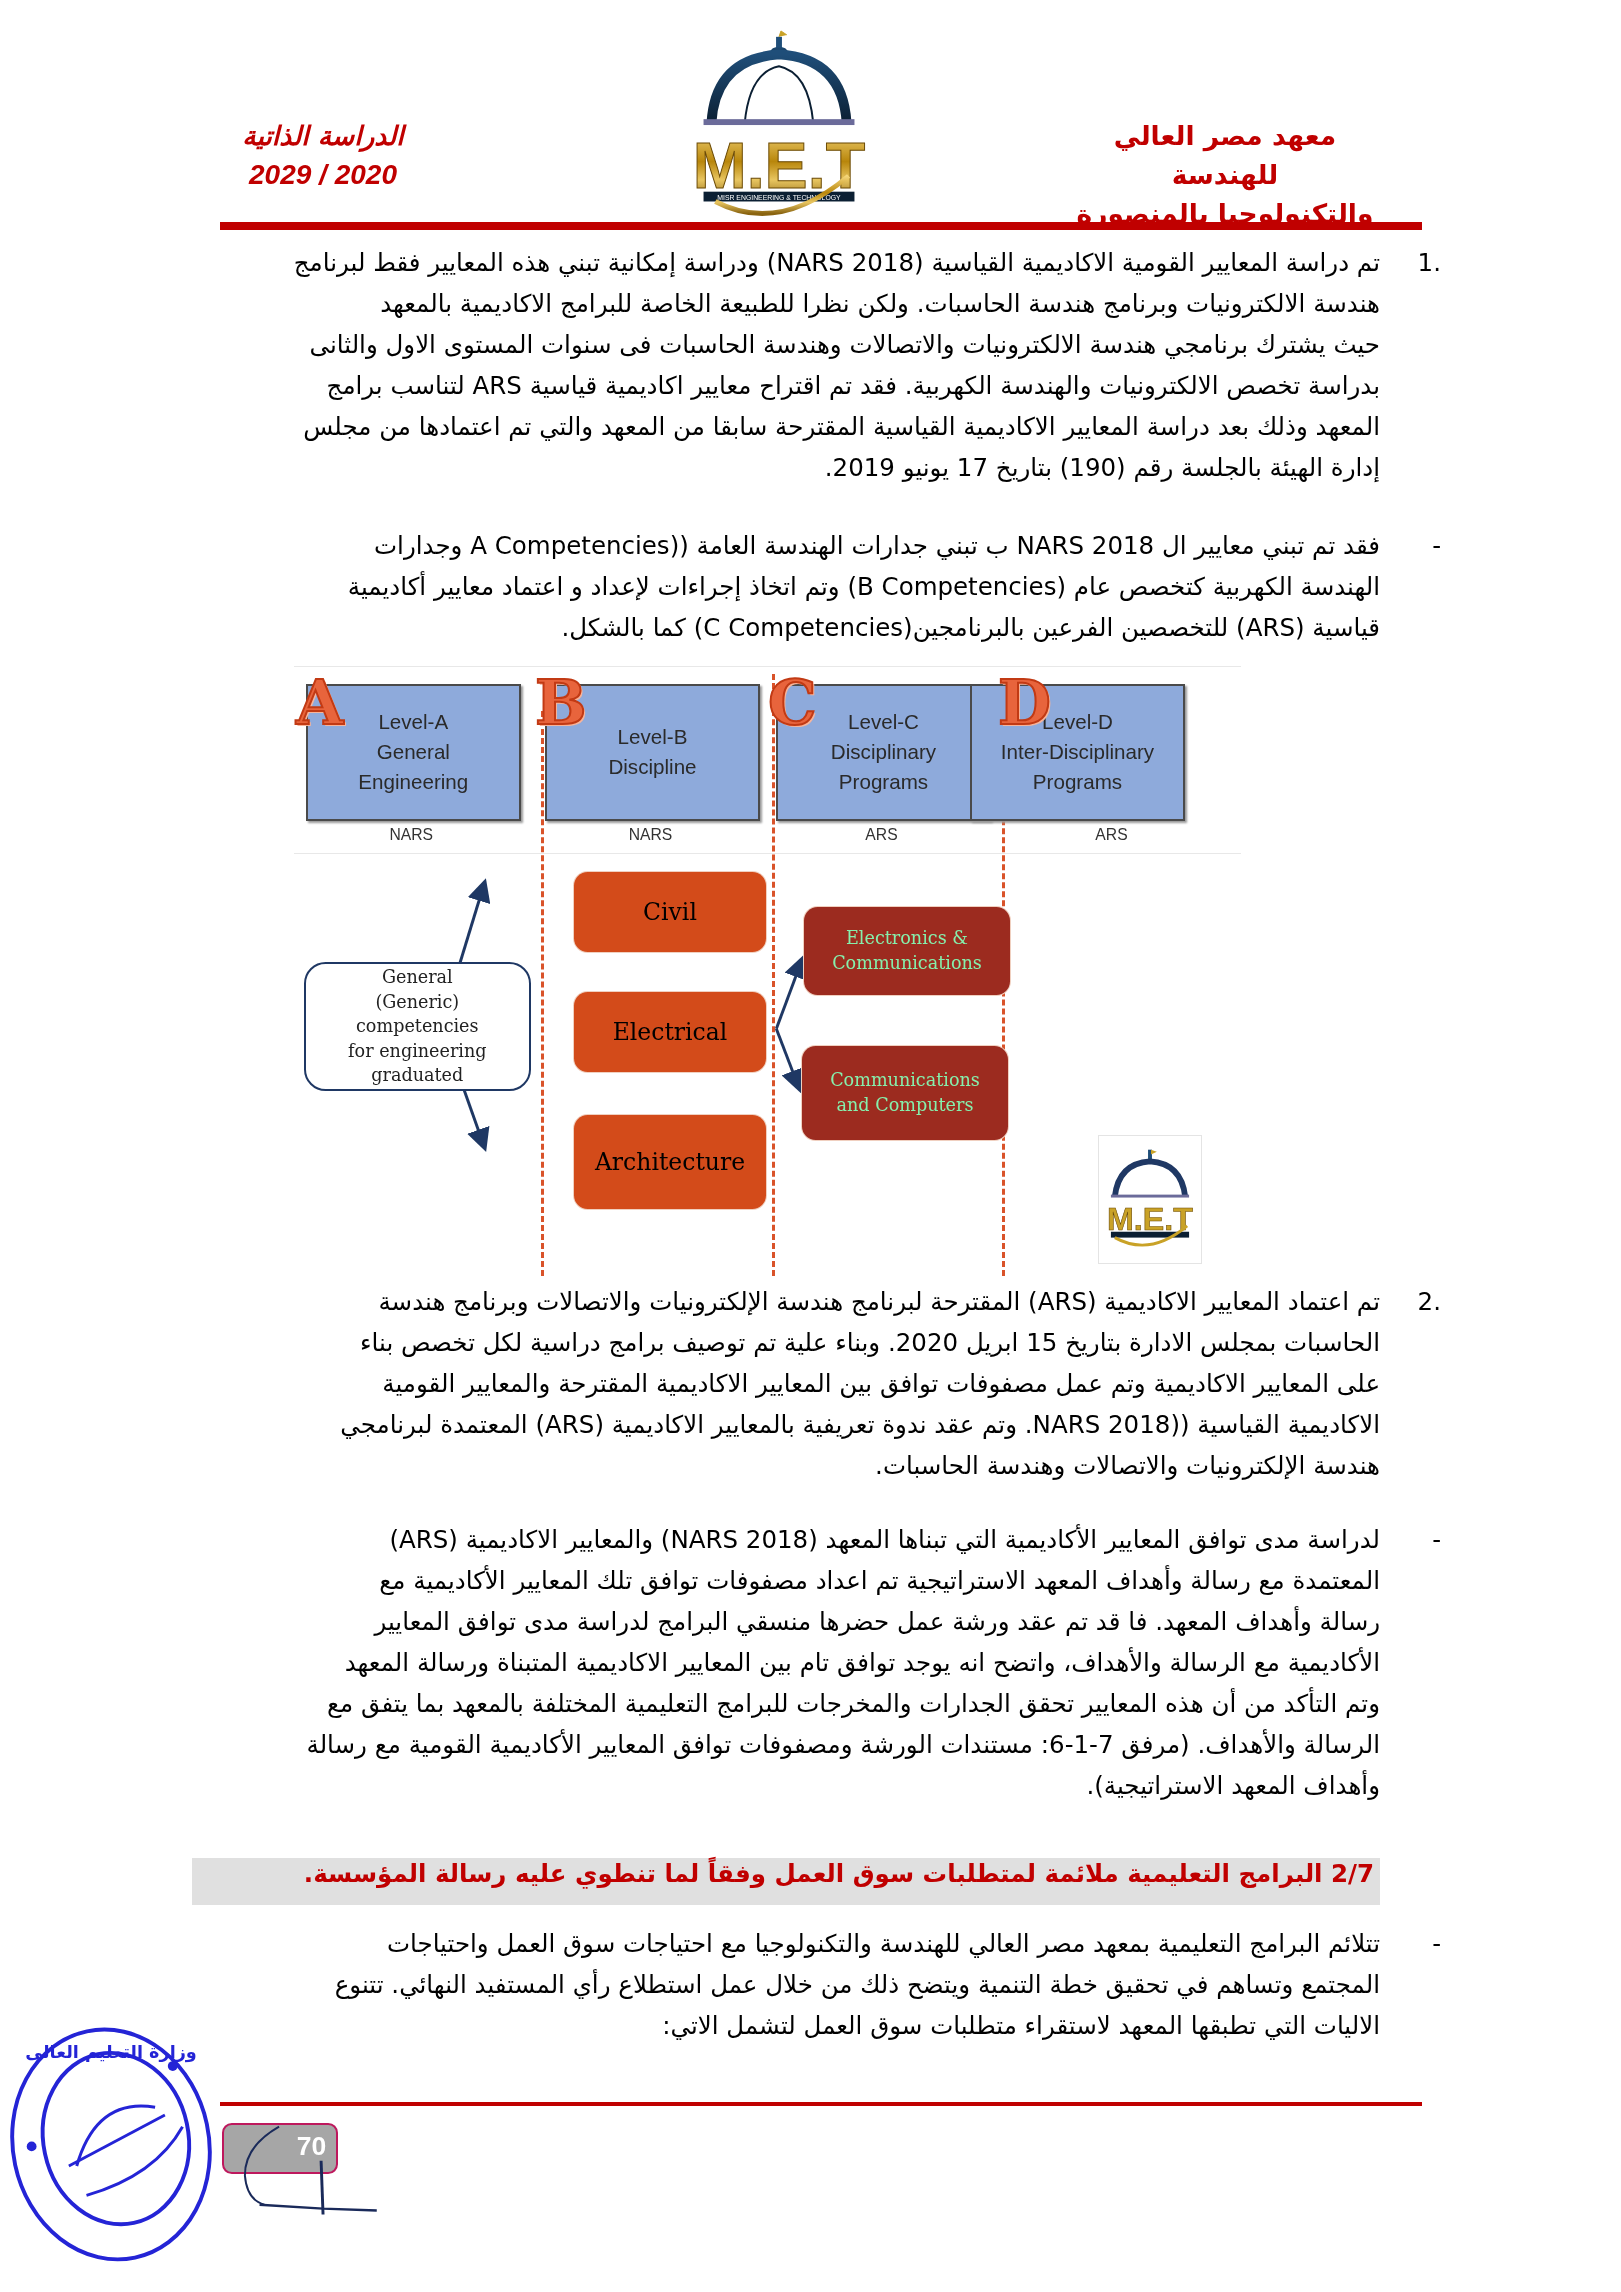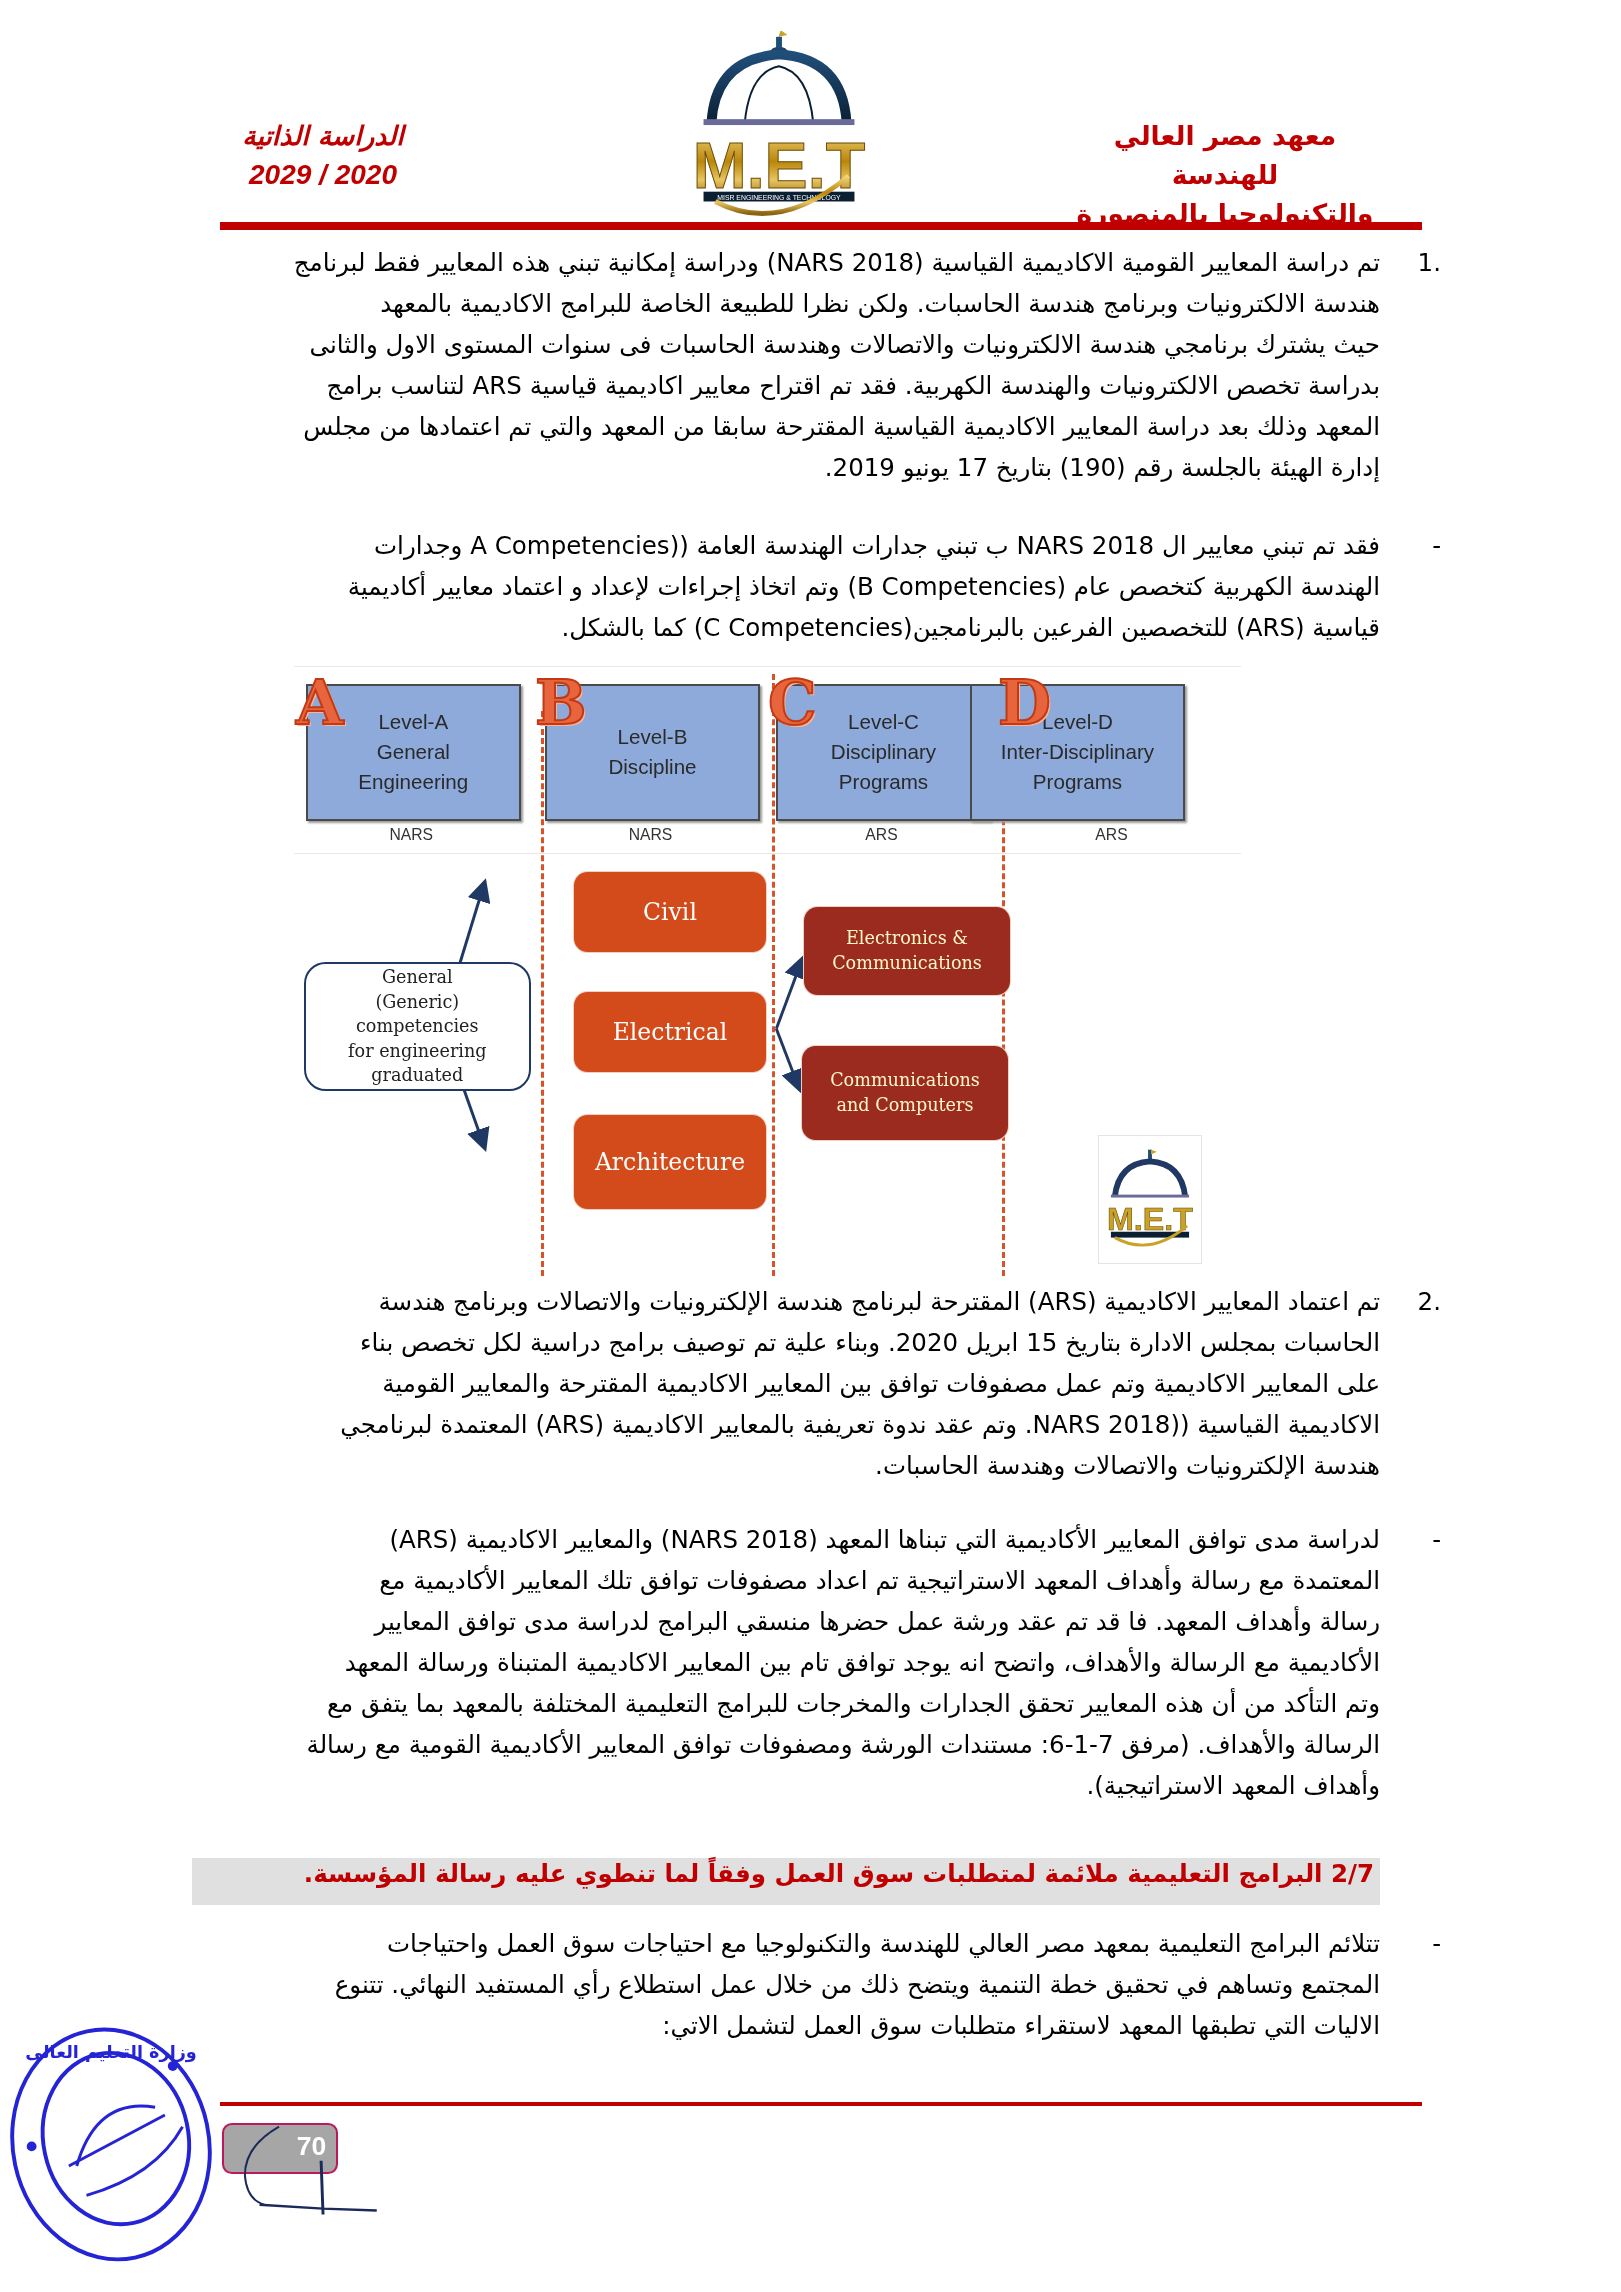--- a/index.html
+++ b/index.html
@@ -39,23 +39,23 @@
   .lvl-tag { position: absolute; top: 160px; width: 211px; text-align: center; font-family: "Liberation Sans", sans-serif;
              font-size: 15.7px; color: #333; }
   .big-letter { position: absolute; top: 5.9px; font-family: "DejaVu Serif", serif; font-weight: bold;
                 font-size: 61px; line-height: 61px; color: #e8643c;
                 -webkit-text-stroke: 2px #c23a14; text-shadow: 2px 2px 0 #f7b49a; }
   .dash { position: absolute; width: 0; border-left: 3.9px dashed #d9532a; }
   .gen-box { position: absolute; left: 9.8px; top: 296px; width: 223px; height: 125px; border: 2px solid #1f3864;
              border-radius: 21.6px; background: #fff; display: flex; align-items: center; justify-content: center;
              text-align: center; font-family: "DejaVu Serif", serif; font-size: 17.6px; line-height: 24.5px; color: #222; }
   .disc-box { position: absolute; left: 280px; width: 192px; background: #d34b1a; border-radius: 13.7px;
-              color: #ffffff; display: flex; align-items: center; justify-content: center;
+              color: #000000; display: flex; align-items: center; justify-content: center;
               font-family: "DejaVu Serif", serif; font-size: 23.5px; box-shadow: 0 0 0 1px #f0d0c0; }
-  .prog-box { position: absolute; width: 206px; background: #9c2b1f; border-radius: 13.7px; color: #fef9c3;
+  .prog-box { position: absolute; width: 206px; background: #9c2b1f; border-radius: 13.7px; color: #86efac;
               display: flex; align-items: center; justify-content: center; text-align: center;
               font-family: "DejaVu Serif", serif; font-size: 17.6px; line-height: 25.5px; box-shadow: 0 0 0 1px #f0d0c0; }
   .mini-logo { position: absolute; left: 804px; top: 469px; width: 102px; height: 127px; border: 1px solid #e4e4e4; background: #fff; }
 
   
   .page-box { position: absolute; left: 222px; top: 2123px; width: 116px; height: 51px; background: #a6a6a6;
               border: 2px solid #be185d; border-radius: 9.8px; box-sizing: border-box; }
   .page-num { position: absolute; right: 9.8px; top: 5.9px; color: #fff; font-weight: bold; font-size: 26.5px;
               font-family: "Liberation Sans", sans-serif; }
   .stamp { position: absolute; left: 7.8px; top: 2019px; width: 206px; height: 245px; }

